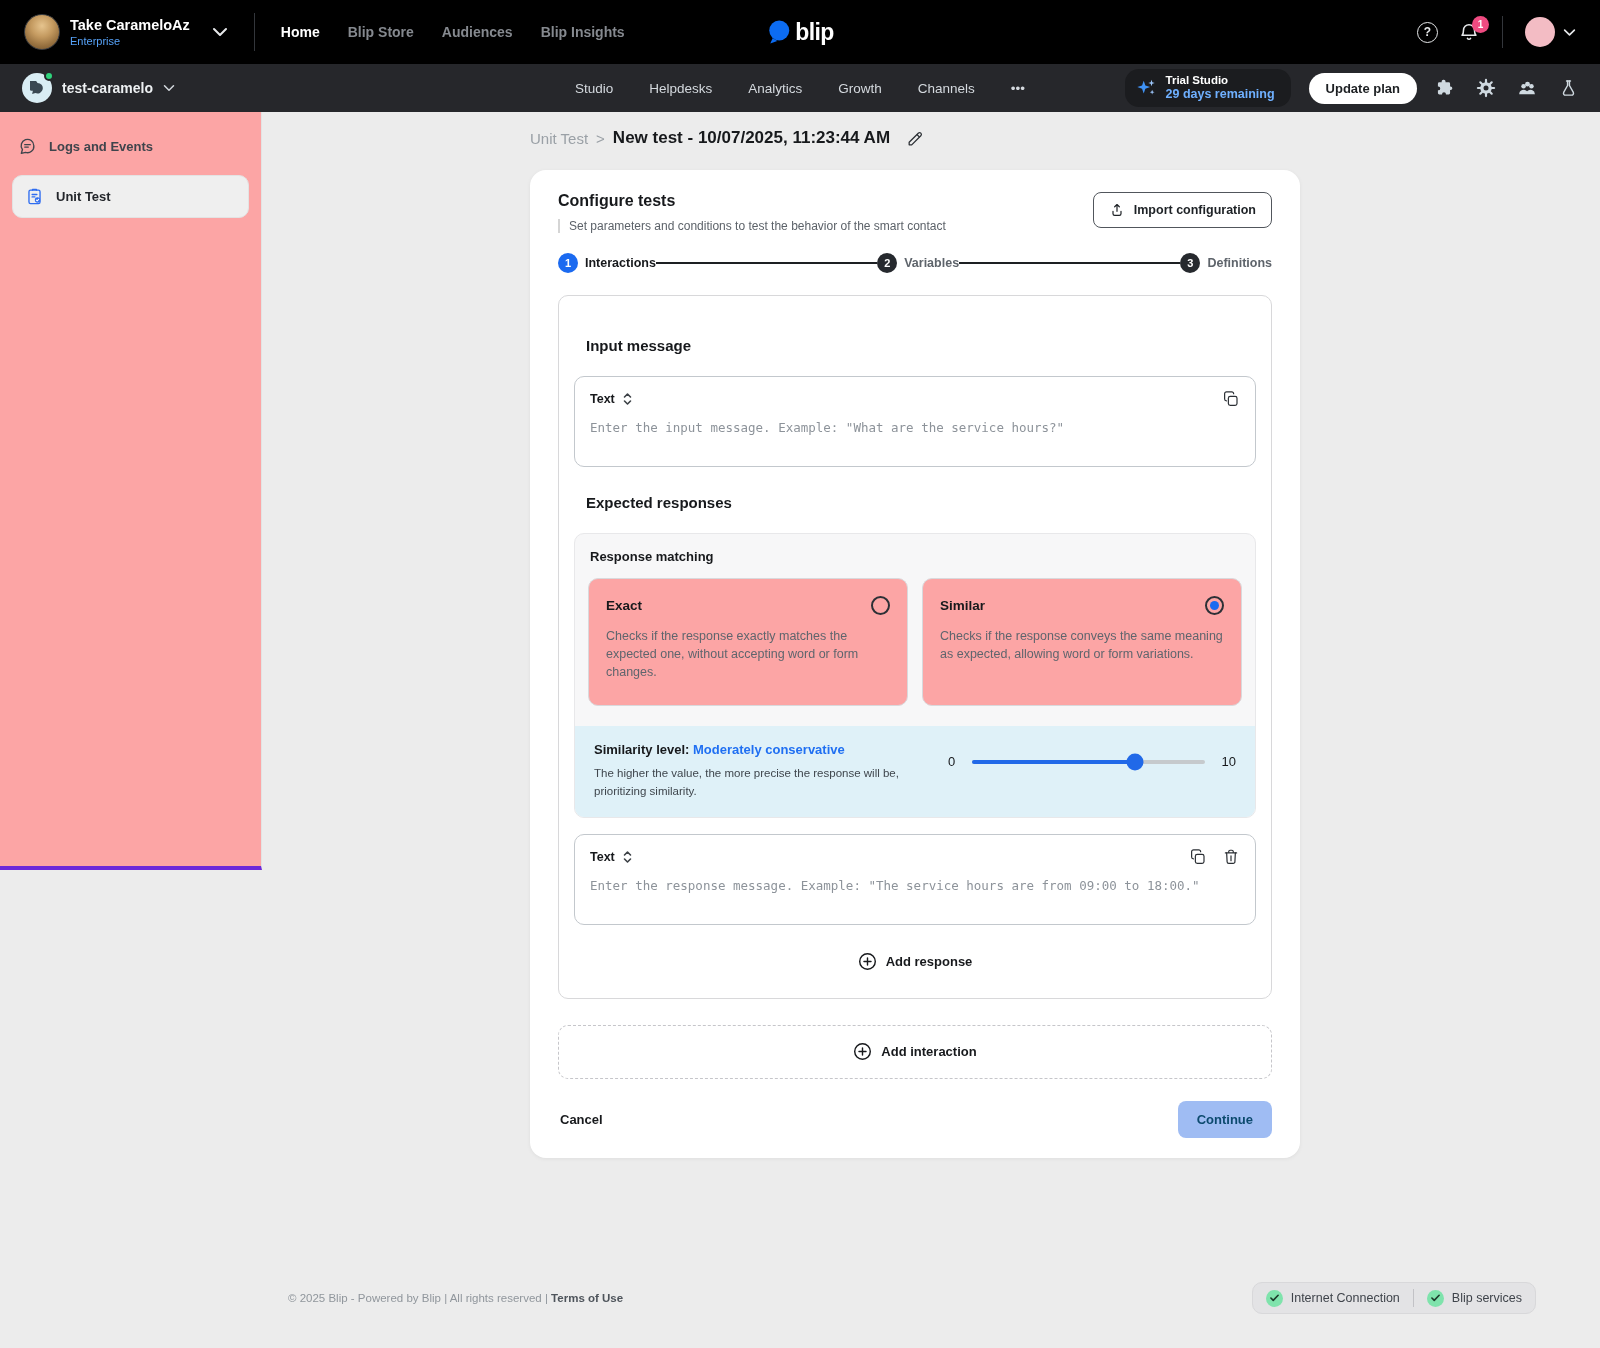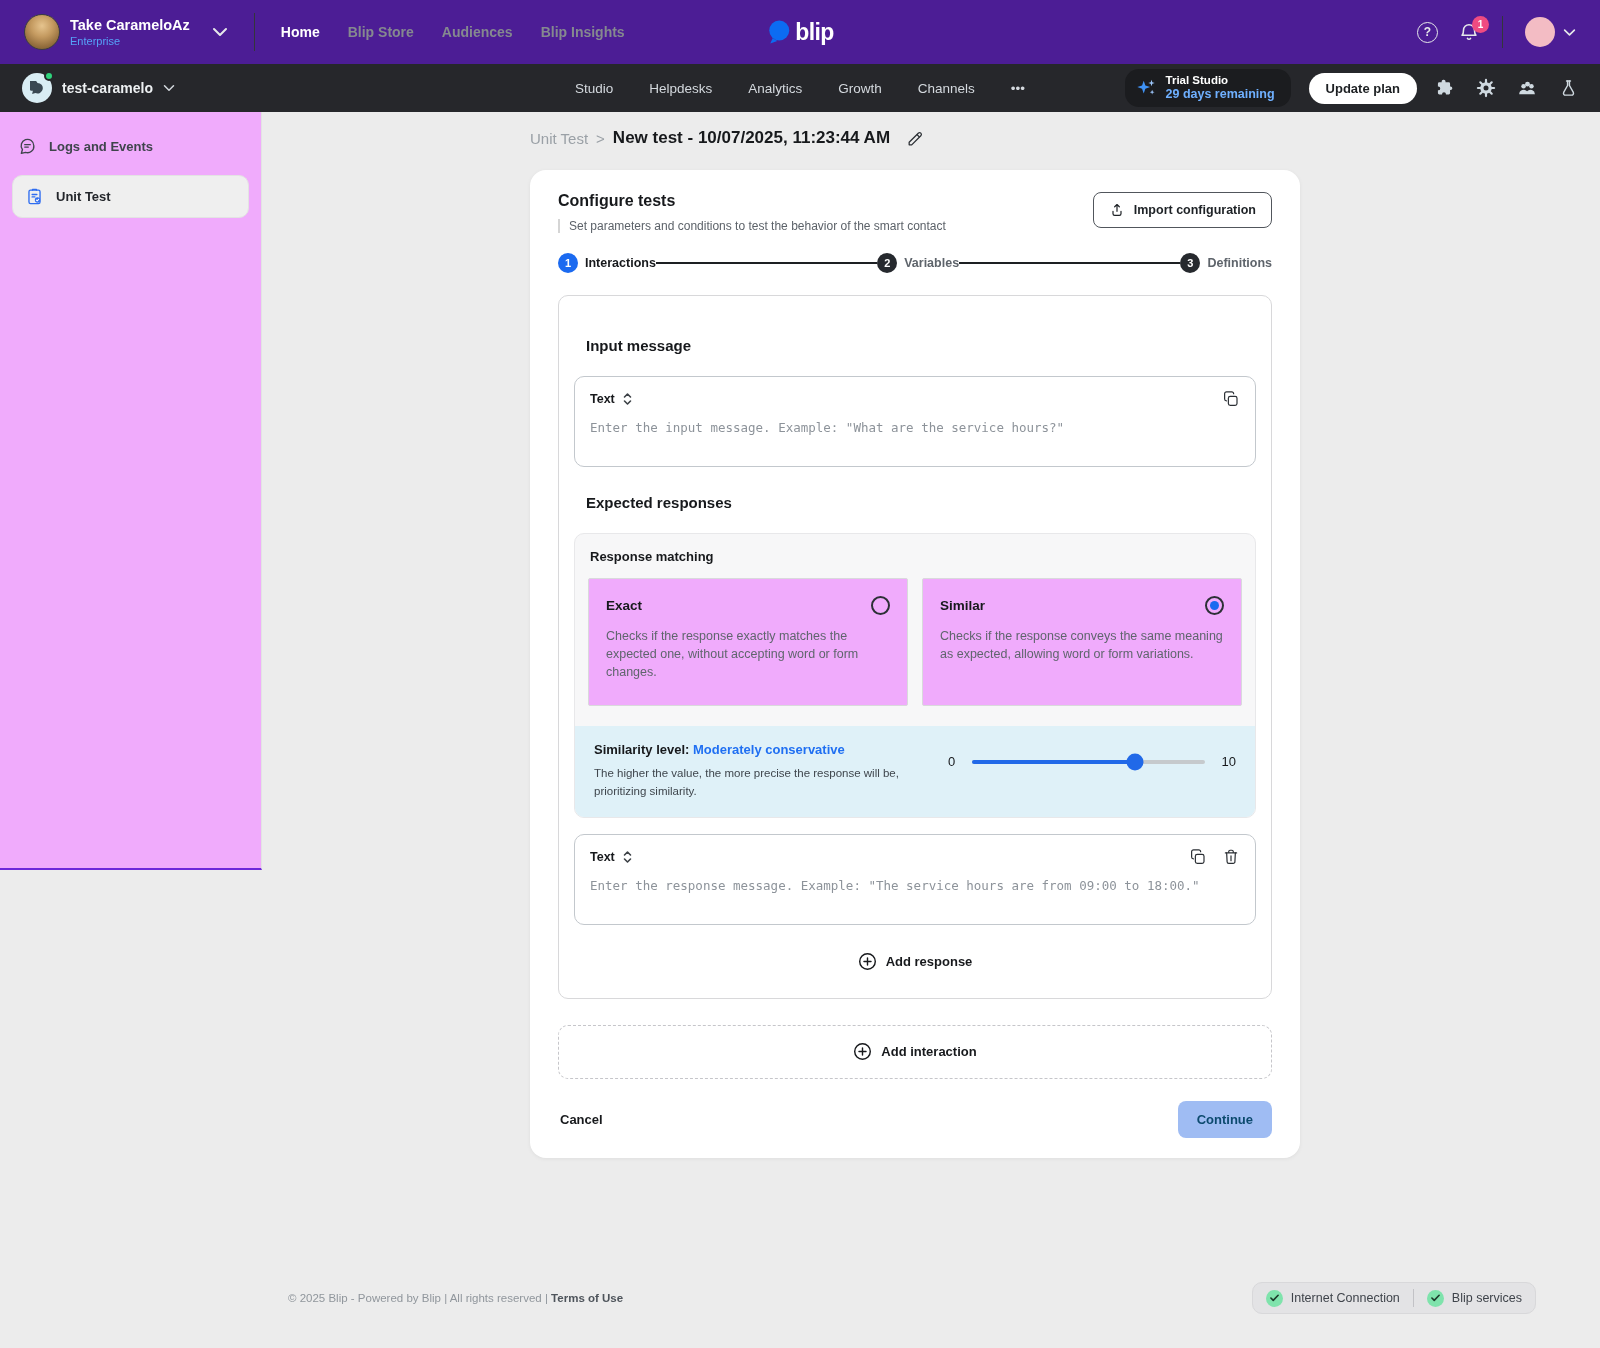--- a/index.html
+++ b/index.html
@@ -6,21 +6,21 @@
   html,body { margin:0; padding:0; }
   body {
     width:1600px; height:1348px; overflow:hidden;
     background:#ECECEC;
     font-family:"Liberation Sans", sans-serif;
     -webkit-font-smoothing:antialiased;
   }
   button { font-family:inherit; cursor:pointer; }
 
   
-  .topbar { height:64px; background:#4c1d95; display:flex; align-items:center; padding:0 24px; position:relative; }
+  .topbar { height:64px; background:#000000; display:flex; align-items:center; padding:0 24px; position:relative; }
   .org { display:flex; align-items:center; gap:10px; }
   .avatar-dog { width:36px; height:36px; border-radius:50%;
     background:radial-gradient(circle at 50% 32%, #e6c48e 0%, #c49a60 38%, #96703f 70%, #6b4d2a 100%);
     border:1px solid #3a3d42; }
   .org-text .name { color:#fff; font-weight:700; font-size:14.5px; line-height:1.15; }
   .org-text .plan { color:#56A2F8; font-size:11px; margin-top:2px; }
   .chev-btn { margin-left:22px; display:flex; align-items:center; }
   .v-div { width:1px; height:38px; background:#33363B; margin:0 26px; }
   .top-nav { display:flex; gap:28px; font-size:14px; align-items:center; }
   .top-nav .itm { color:#85898F; font-weight:600; cursor:pointer; }
@@ -51,22 +51,22 @@
   .trial-chip { display:flex; align-items:center; gap:9px; background:#1B1C1F; border-radius:14px; padding:5px 16px 5px 10px; }
   .trial-lines { line-height:1.15; }
   .trial-title { color:#fff; font-size:11.5px; font-weight:700; }
   .trial-remaining { color:#6FB0FF; font-size:12.5px; font-weight:700; }
   .update-plan { background:#fff; color:#1D2023; font-size:13px; font-weight:700; border:none; border-radius:16px; padding:8px 17px; }
   .tool-icons { display:flex; gap:21px; align-items:center; }
   .tool-icons span { display:flex; }
 
   
   .content { position:relative; height:1236px; }
-  .sidebar { position:absolute; top:0; left:0; width:262px; height:758px; background:#f0abfc;
-    border-right:1px solid #E3E3E3; border-bottom:2px solid #6d28d9; padding-top:14px; }
+  .sidebar { position:absolute; top:0; left:0; width:262px; height:758px; background:#fca5a5;
+    border-right:1px solid #E3E3E3; border-bottom:4px solid #6d28d9; padding-top:14px; }
   .side-item { display:flex; align-items:center; gap:12px; padding:11px 18px; font-size:13px; color:#3F444C; font-weight:600; cursor:pointer; }
   .side-item.active { margin:8px 12px 0; padding:11px 12px; background:#EFEFEF; border:1px solid #E3E3E3; border-radius:10px; color:#23262B; font-weight:700; }
   .side-item .s-icon { display:flex; }
 
   .main { margin-left:530px; width:770px; }
   .breadcrumb { padding-top:16px; display:flex; align-items:center; gap:8px; }
   .bc-parent { color:#9AA0A6; font-size:15px; cursor:pointer; }
   .bc-sep { color:#9AA0A6; font-size:15px; }
   .bc-current { color:#17191C; font-size:17px; font-weight:700; }
   .bc-edit { margin-left:8px; display:flex; cursor:pointer; }
@@ -107,21 +107,21 @@
   .type-label { font-size:12.5px; font-weight:700; color:#17191C; }
   .msg-icons { margin-left:auto; display:flex; gap:15px; }
   .msg-input { display:block; width:100%; border:none; outline:none; resize:none; background:transparent;
     padding:12px 15px 16px; font-size:12.5px; color:#24282C; height:58px; border-radius:10px; }
   .msg-input::placeholder { color:#8D939A; }
 
   .matching { margin-top:22px; border-radius:10px; overflow:hidden; background:#F7F7F8; border:1px solid #E8E8EA; }
   .matching-inner { padding:15px 13px 20px; }
   .matching-title { font-size:13px; font-weight:700; color:#17191C; padding-left:2px; }
   .option-row { display:flex; gap:14px; margin-top:14px; }
-  .option-card { flex:1; background:#f0abfc; border:1px solid #D9D9DC; border-radius:2px; padding:17px 17px 24px; cursor:pointer; }
+  .option-card { flex:1; background:#fca5a5; border:1px solid #D9D9DC; border-radius:10px; padding:17px 17px 24px; cursor:pointer; }
   .option-head { display:flex; align-items:center; justify-content:space-between; }
   .option-label { font-size:13.5px; font-weight:700; color:#17191C; }
   .radio { width:19px; height:19px; border:2px solid #2C3036; border-radius:50%; display:flex; align-items:center; justify-content:center; }
   .radio .r-dot { width:9px; height:9px; background:transparent; border-radius:50%; }
   .radio.checked .r-dot { background:#1B6AF0; }
   .option-desc { margin-top:12px; font-size:12.5px; color:#5F656D; line-height:1.45; max-width:312px; }
 
   .similarity { background:#DFF1F8; padding:16px 19px 17px; display:flex; align-items:flex-start; gap:22px; }
   .sim-text { width:332px; flex:none; }
   .sim-line1 { font-size:13px; color:#17191C; font-weight:700; }

